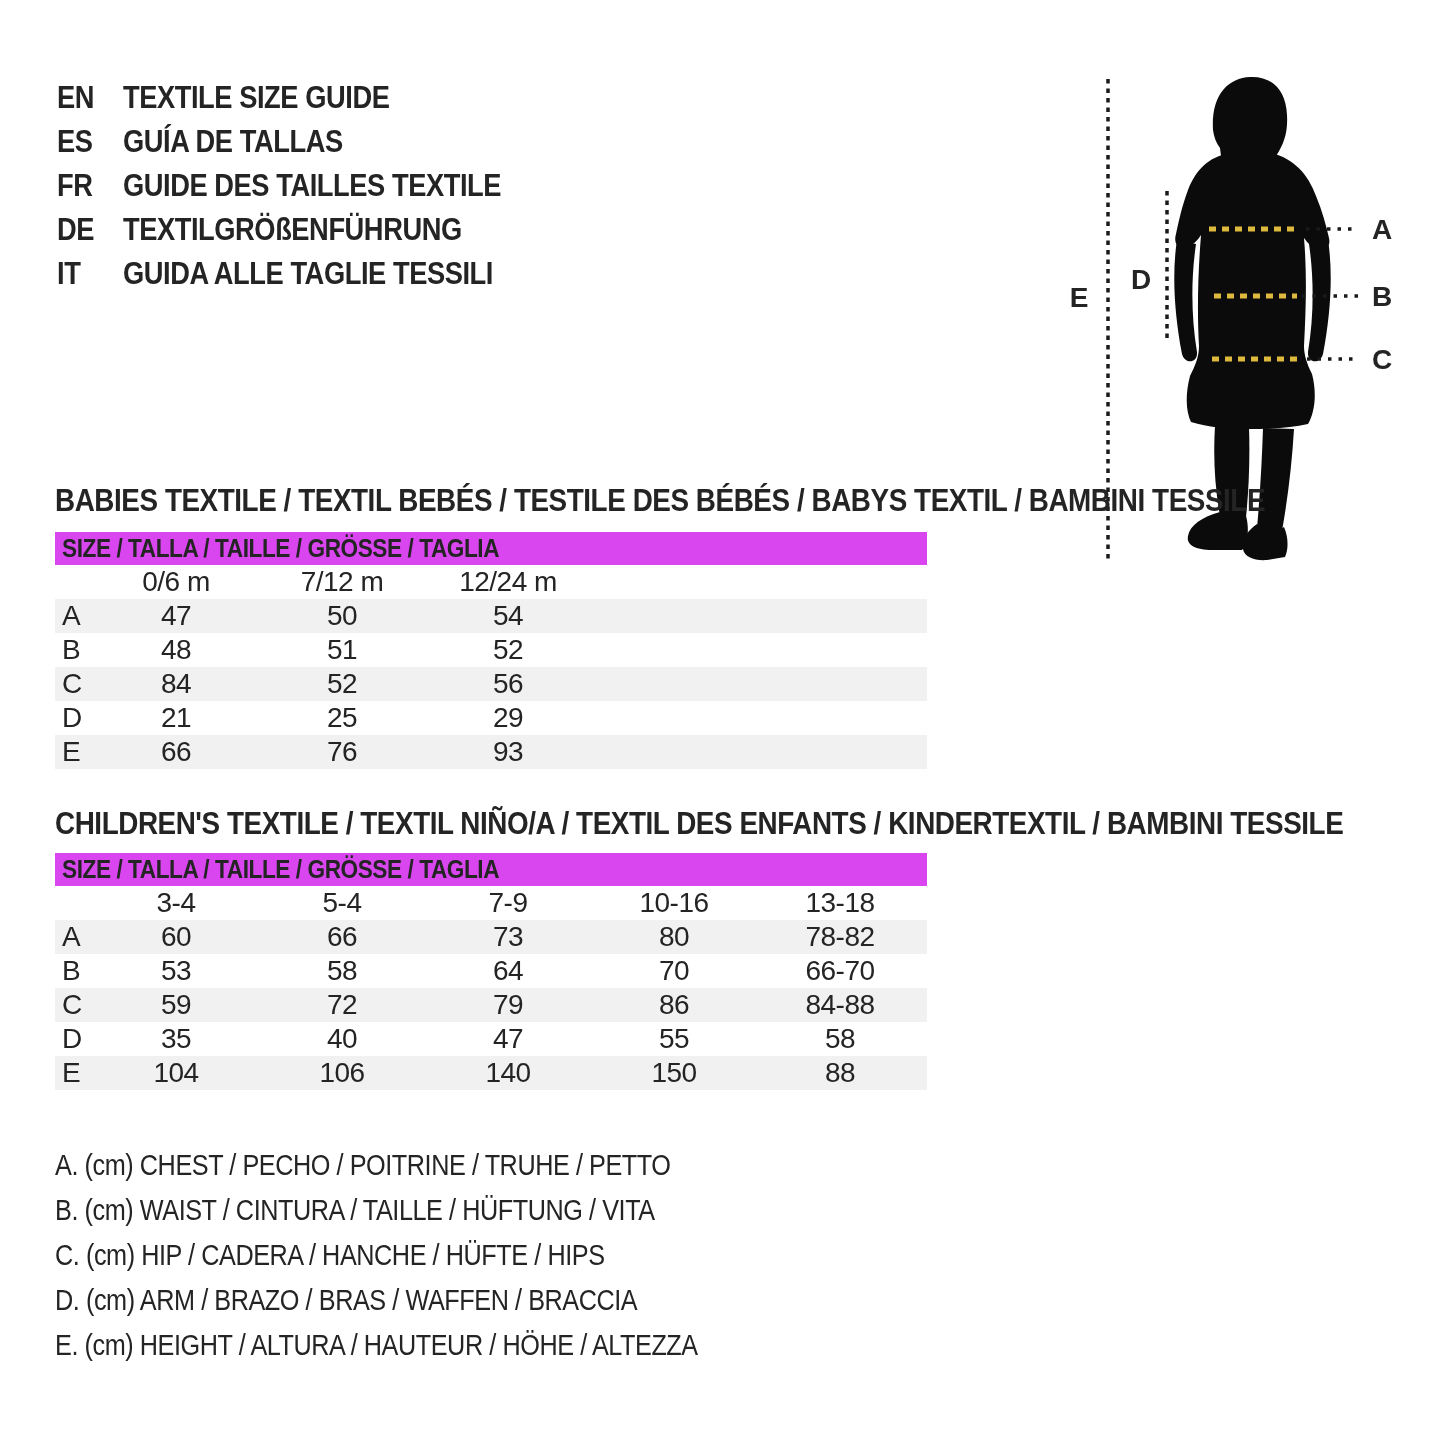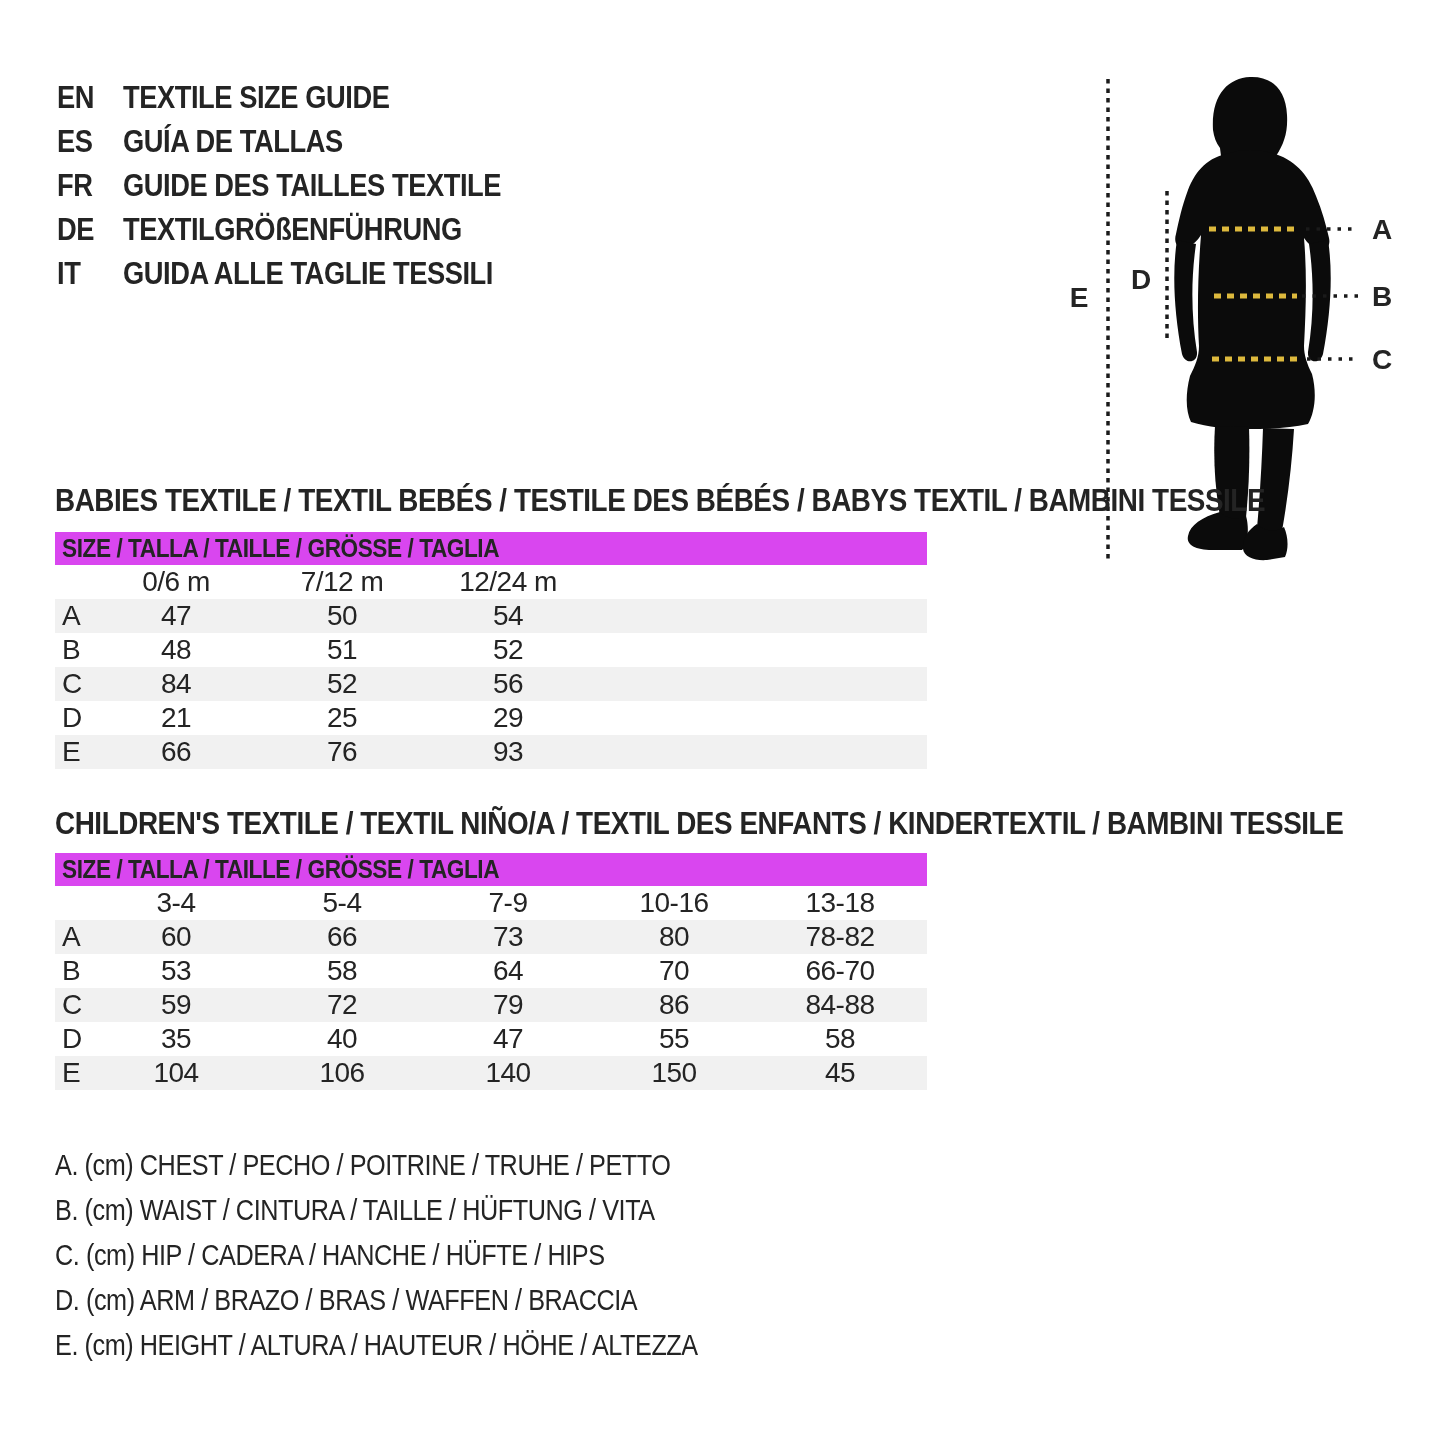--- a/index.html
+++ b/index.html
@@ -205,21 +205,21 @@
     <span class="vcell">47</span>
     <span class="vcell">55</span>
     <span class="vcell">58</span>
   </div>
   <div class="trow stripe">
     <span class="lcell">E</span>
     <span class="vcell">104</span>
     <span class="vcell">106</span>
     <span class="vcell">140</span>
     <span class="vcell">150</span>
-    <span class="vcell">45</span>
+    <span class="vcell">88</span>
   </div>
 </div>
 
 <div class="legend">
   <div class="legend-line">
     <span class="cx">A. (cm) CHEST / PECHO / POITRINE / TRUHE / PETTO</span>
   </div>
   <div class="legend-line">
     <span class="cx">B. (cm) WAIST / CINTURA / TAILLE / HÜFTUNG / VITA</span>
   </div>

